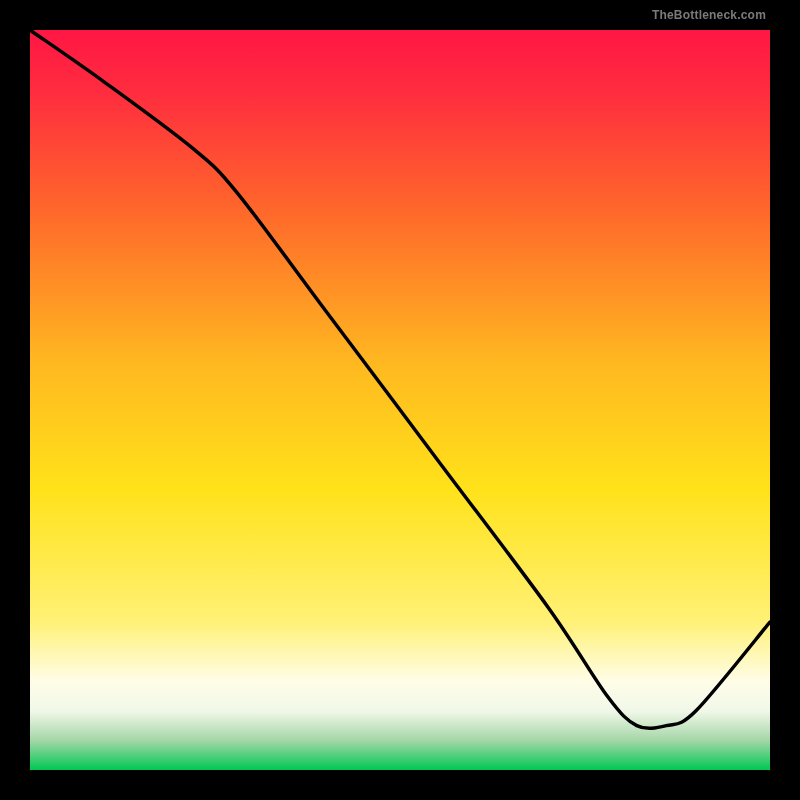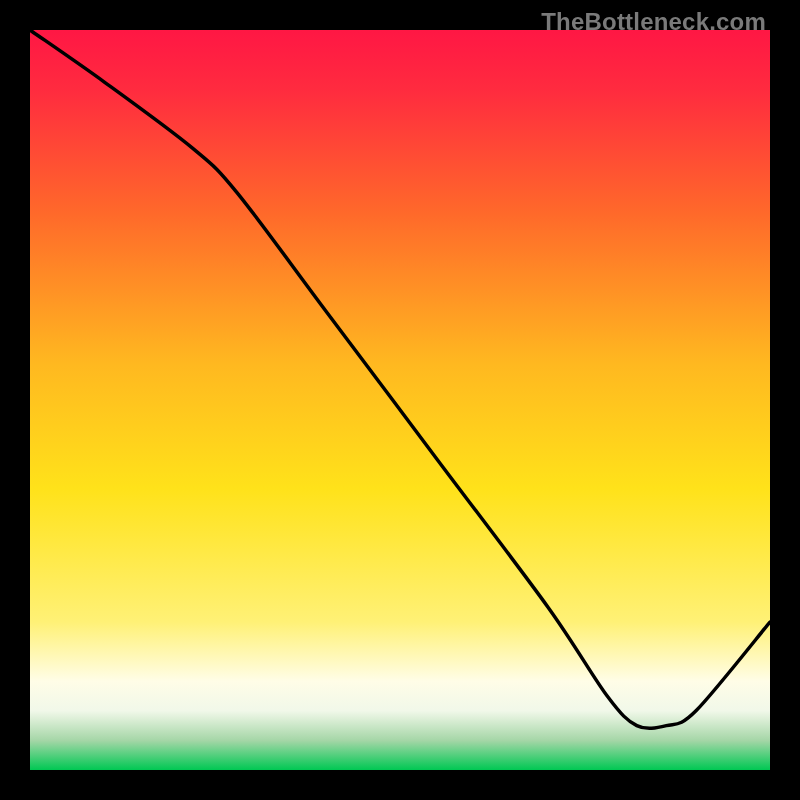--- a/index.html
+++ b/index.html
@@ -17,21 +17,21 @@
     top: 30px;
     width: 740px;
     height: 740px;
     box-sizing: border-box;
   }
   .watermark {
     position: absolute;
     top: 8px;
     right: 34px;
     color: #7a7a7a;
-    font-size: 24px;
+    font-size: 12px;
     font-weight: 600;
     letter-spacing: 0.2px;
   }
   .annotation {
     position: absolute;
     color: #c62828;
     font-size: 11px;
     font-weight: 700;
     white-space: nowrap;
     transform: translate(-50%, -50%);

